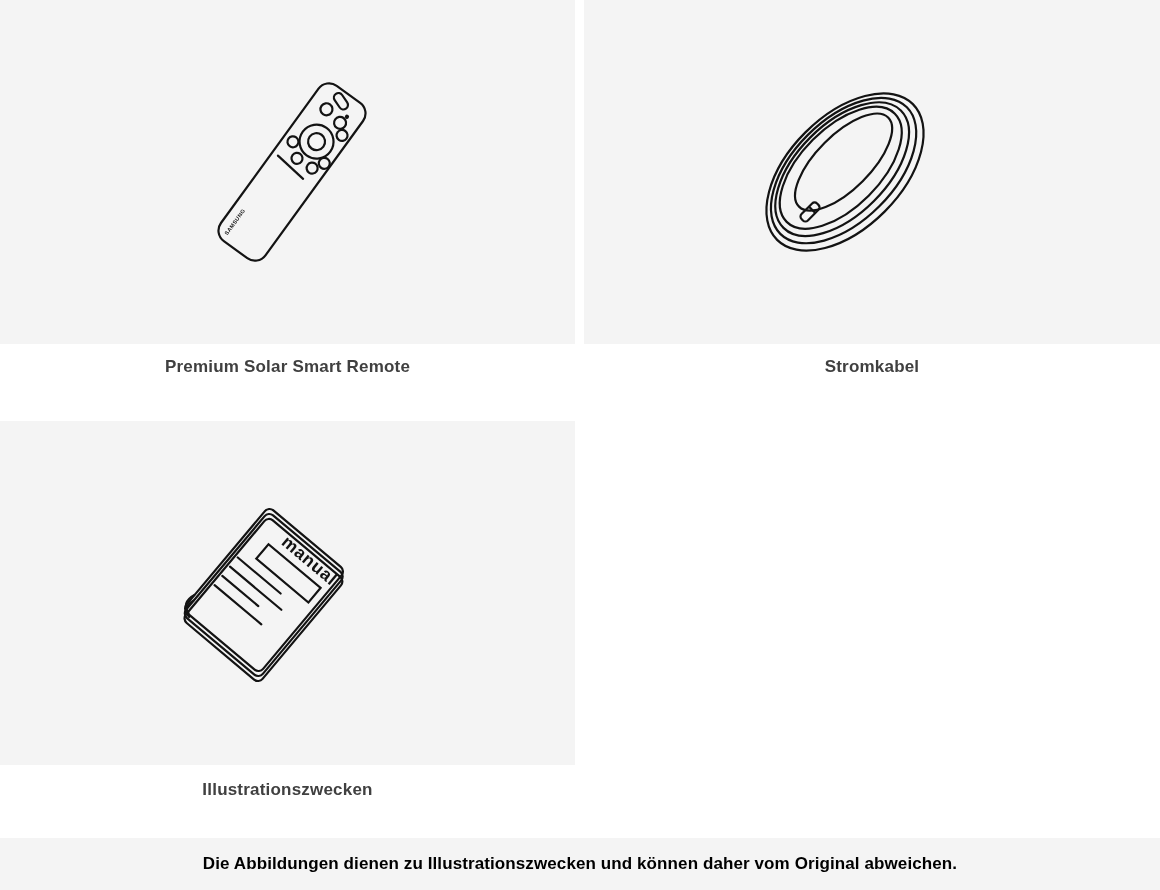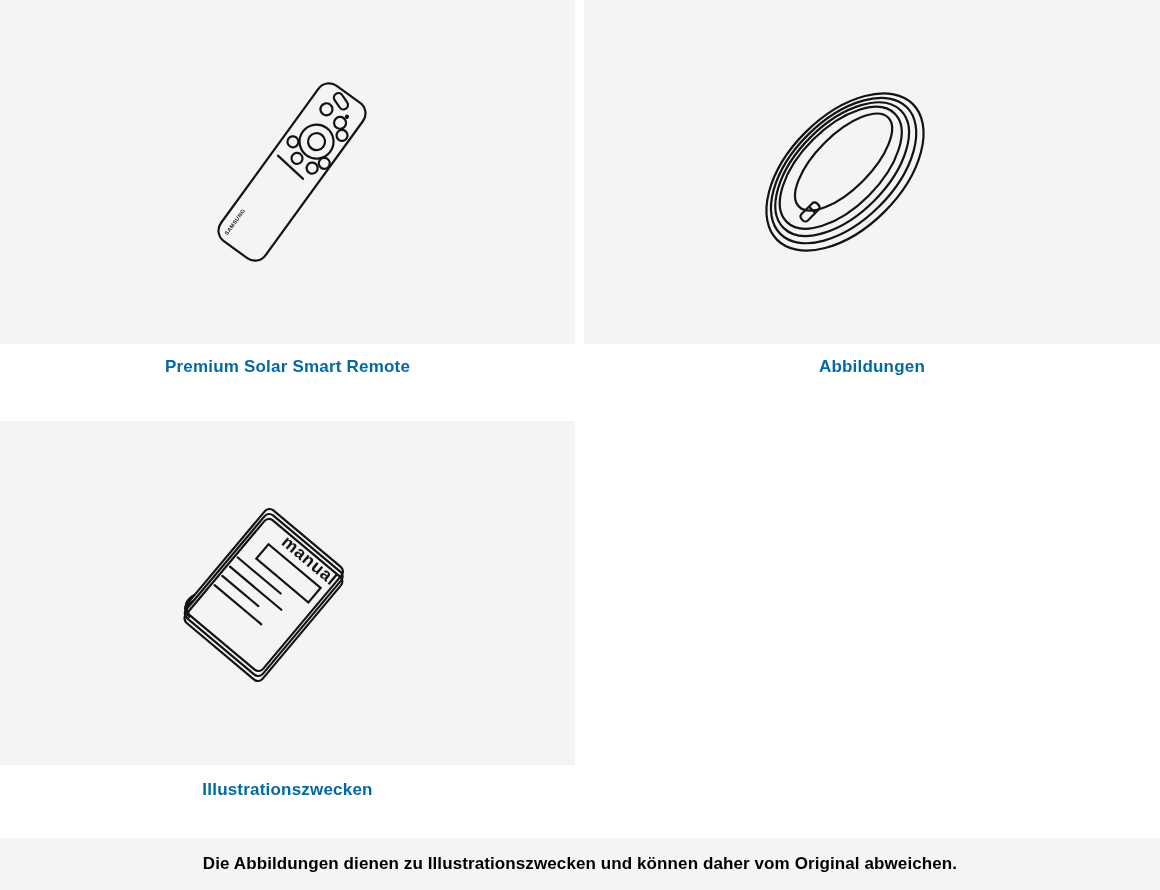--- a/index.html
+++ b/index.html
@@ -19,21 +19,21 @@
   }
   .tile svg { display: block; }
   .caption {
     position: absolute;
     height: 30px;
     line-height: 30px;
     text-align: center;
     font-size: 17px;
     font-weight: 700;
     letter-spacing: 0.2px;
-    color: #0369a1;
+    color: #404040;
   }
   .disclaimer-bar {
     position: absolute;
     left: 0;
     top: 838px;
     width: 1160px;
     height: 52px;
     background: #f4f4f4;
     display: flex;
     align-items: center;
@@ -81,21 +81,21 @@
         <ellipse class="art" cx="0" cy="-4" rx="83" ry="45"></ellipse>
         <ellipse class="art" cx="0" cy="-6" rx="76.5" ry="39.5"></ellipse>
         <ellipse class="art" cx="6" cy="-8" rx="63" ry="27" fill="#ffffff"></ellipse>
         <rect class="art" x="-64" y="-1" width="22" height="9" rx="3.5" fill="#ffffff" stroke-width="2"></rect>
         <line class="art" x1="-50" y1="-1" x2="-50" y2="8" stroke-width="2"></line>
       </g>
     </svg>
   </div>
 
   <div class="caption" style="left:0; top:352px; width:575px;">Premium Solar Smart Remote</div>
-  <div class="caption" style="left:584px; top:352px; width:576px;">Abbildungen</div>
+  <div class="caption" style="left:584px; top:352px; width:576px;">Stromkabel</div>
 
   <div class="tile" style="left:0; top:421px; width:575px; height:344px;">
     <svg width="575" height="344" viewBox="0 0 575 344">
       <g transform="translate(264,169) rotate(40)">
         <rect class="art" x="-44" y="-59" width="100" height="134" rx="6" fill="#ffffff"></rect>
         <rect class="art" x="-47" y="-63" width="100" height="134" rx="6" fill="#ffffff"></rect>
         <rect class="art" x="-50" y="-67" width="100" height="134" rx="6" fill="#ffffff" stroke-width="2.5"></rect>
         <path class="art" d="M -50 48 C -54 58 -51 65 -42 66.5" stroke-width="2"></path>
         <path class="art" d="M -47 53 C -50.5 61 -47.5 67.5 -39 69" stroke-width="2"></path>
         <text x="16" y="-46" text-anchor="middle" font-size="17.5" font-weight="700" letter-spacing="0.8" fill="#131313">manual</text>

